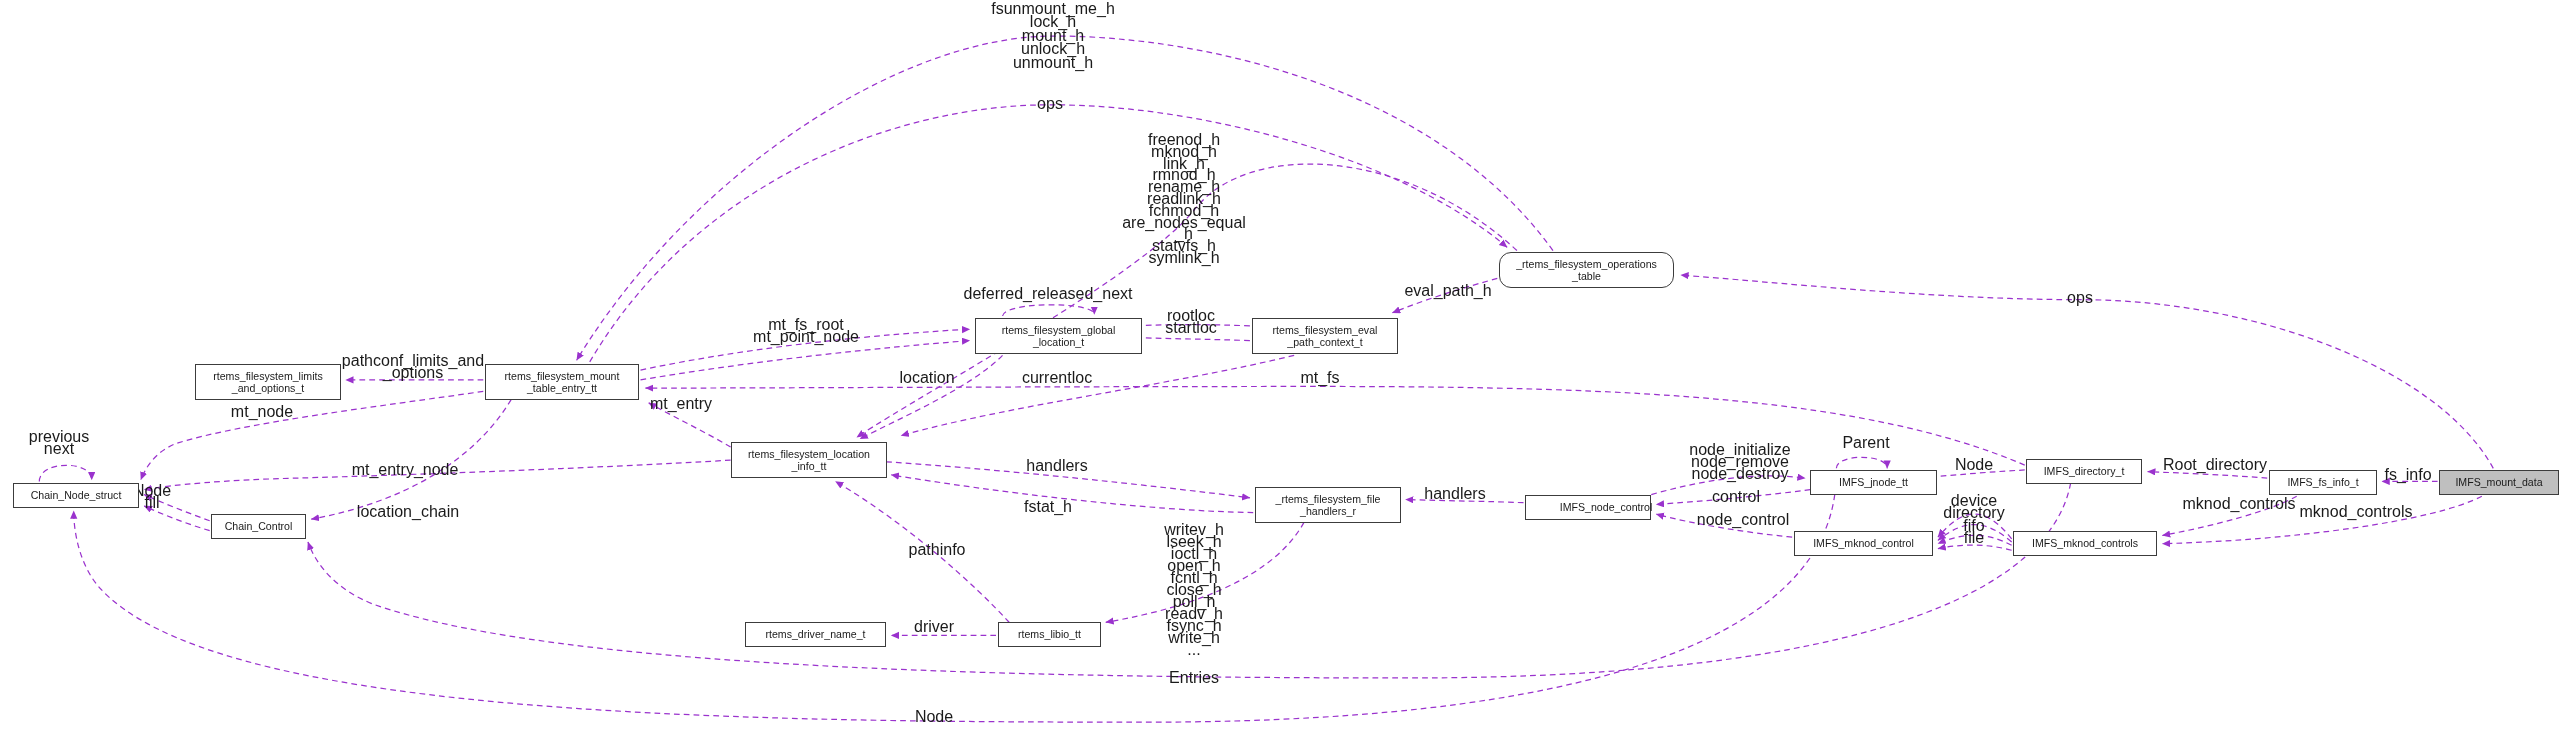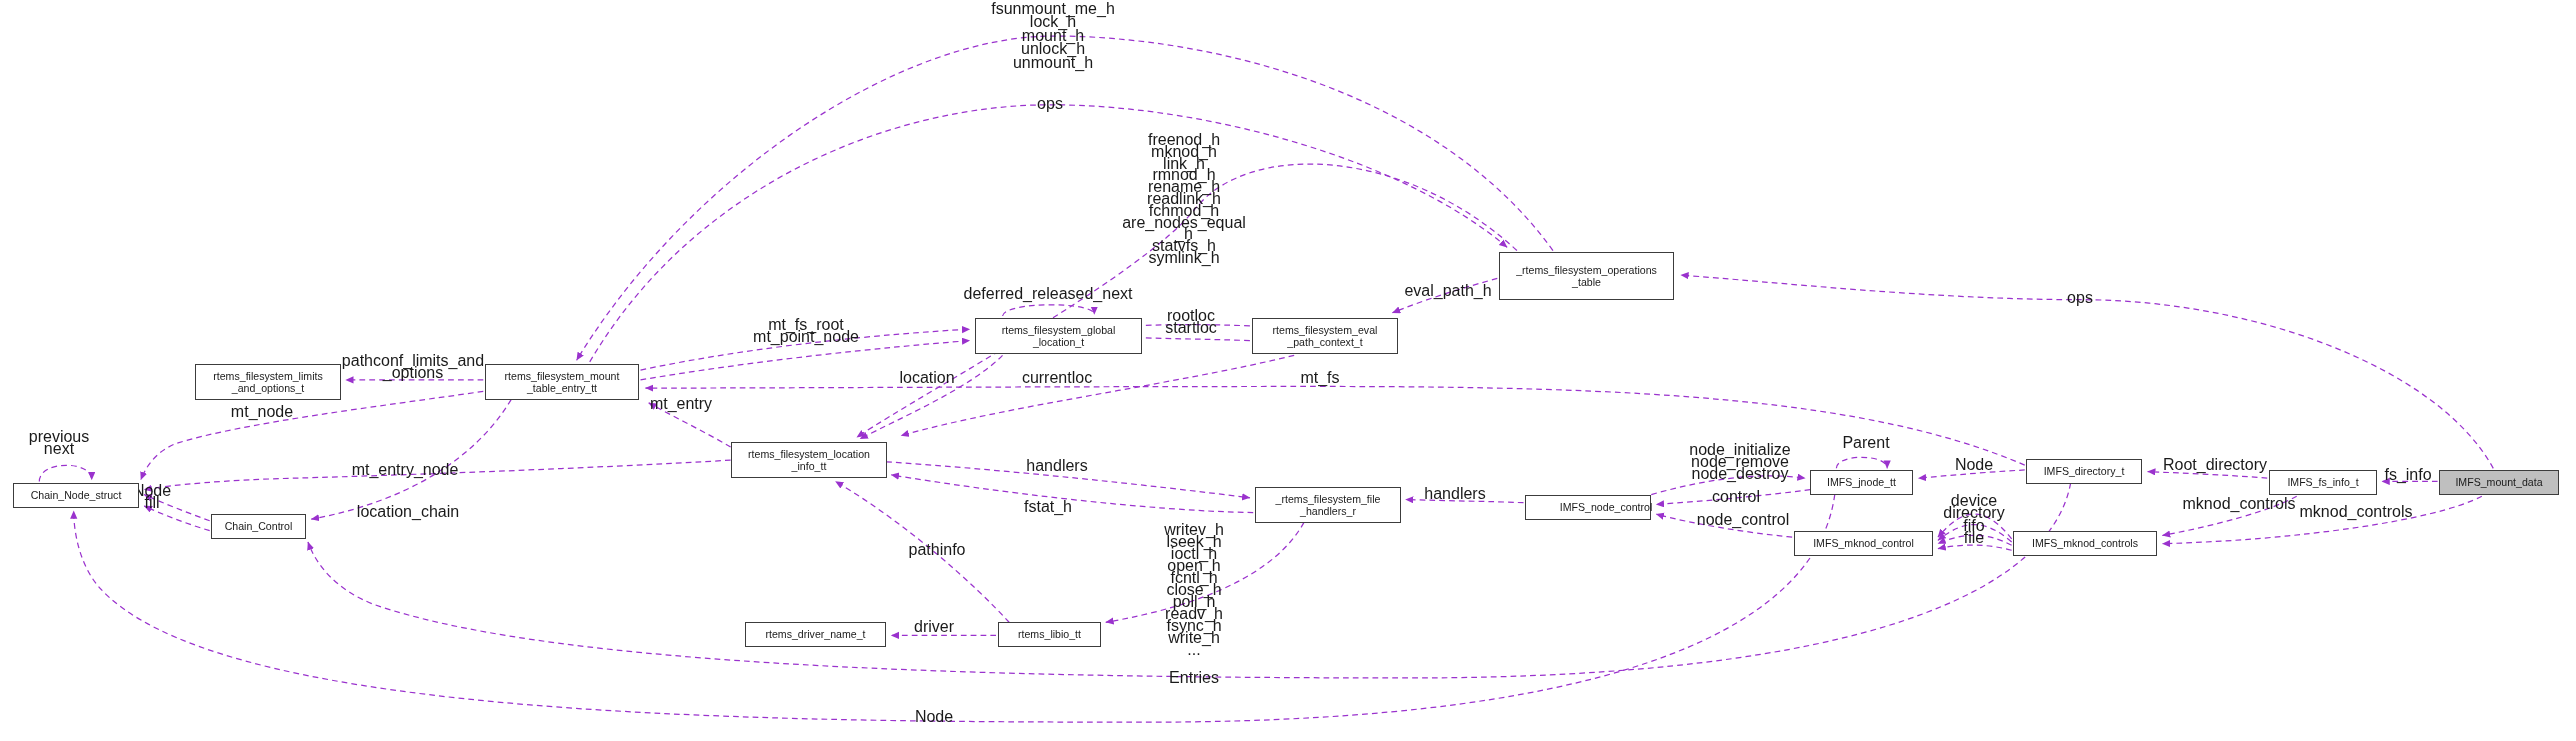--- a/index.html
+++ b/index.html
@@ -101,32 +101,32 @@
       <div class="ln">_info_tt</div>
     </div>
     <div class="node" style="left: 975px; top: 318px; width: 167px; height: 36px;">
       <div class="ln">rtems_filesystem_global</div>
       <div class="ln">_location_t</div>
     </div>
     <div class="node" style="left: 1252px; top: 318px; width: 146px; height: 36px;">
       <div class="ln">rtems_filesystem_eval</div>
       <div class="ln">_path_context_t</div>
     </div>
-    <div class="node" style="left: 1499px; top: 252px; width: 175px; height: 48px;">
+    <div class="node" style="left: 1499px; top: 252px; width: 175px; height: 36px; border-radius: 12px;">
       <div class="ln">_rtems_filesystem_operations</div>
       <div class="ln">_table</div>
     </div>
     <div class="node" style="left: 1255px; top: 487px; width: 146px; height: 36px;">
       <div class="ln">_rtems_filesystem_file</div>
       <div class="ln">_handlers_r</div>
     </div>
     <div class="node" style="left: 1525px; top: 495px; width: 126px; height: 24.6px; padding-left: 36px;">
       <div class="ln">IMFS_node_control</div>
     </div>
-    <div class="node" style="left: 1810px; top: 470px; width: 103px; height: 24.6px;">
+    <div class="node" style="left: 1810px; top: 470px; width: 127px; height: 24.6px;">
       <div class="ln">IMFS_jnode_tt</div>
     </div>
     <div class="node" style="left: 2026px; top: 459px; width: 116px; height: 24.6px;">
       <div class="ln">IMFS_directory_t</div>
     </div>
     <div class="node" style="left: 2269px; top: 470px; width: 108px; height: 24.6px;">
       <div class="ln">IMFS_fs_info_t</div>
     </div>
     <div class="node highlight" style="left: 2439px; top: 470px; width: 120px; height: 24.6px;">
       <div class="ln">IMFS_mount_data</div>

